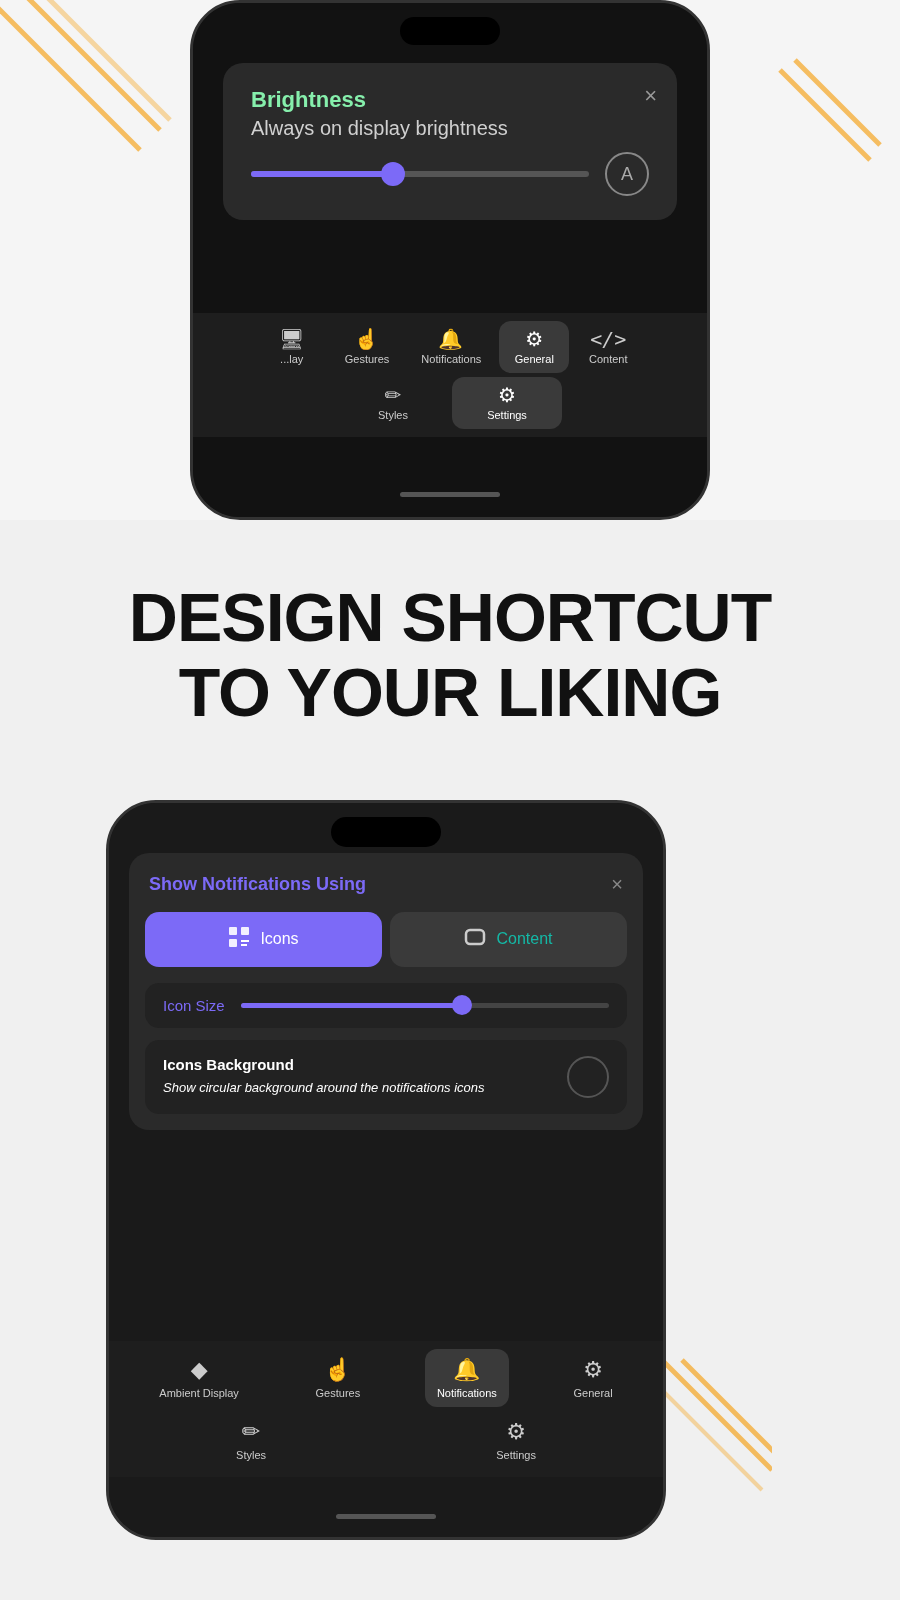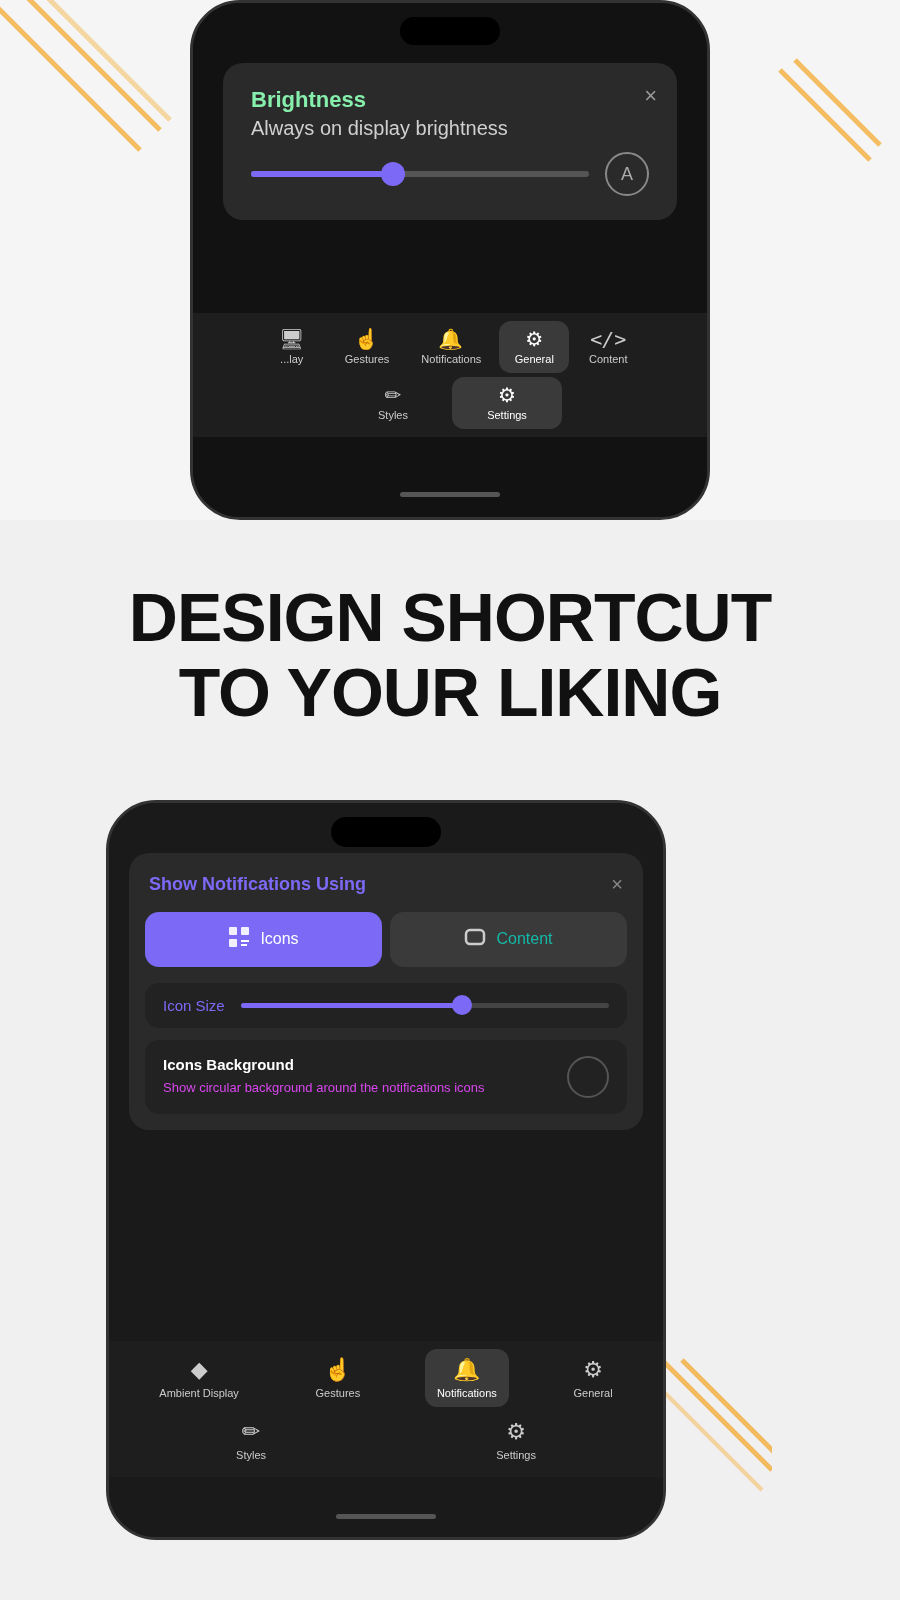--- a/index.html
+++ b/index.html
@@ -428,23 +428,24 @@
     }
 
     .icons-bg-title {
       color: #ffffff;
       font-size: 15px;
       font-weight: 600;
       margin-bottom: 6px;
     }
 
     .icons-bg-desc {
-      color: #d946ef;
+      color: #ffffff;
       font-size: 13px;
       line-height: 1.4;
+      font-style: italic;
     }
 
     .toggle-circle {
       width: 42px;
       height: 42px;
       border-radius: 50%;
       border: 2px solid #555;
       background: transparent;
       margin-left: 12px;
     }

